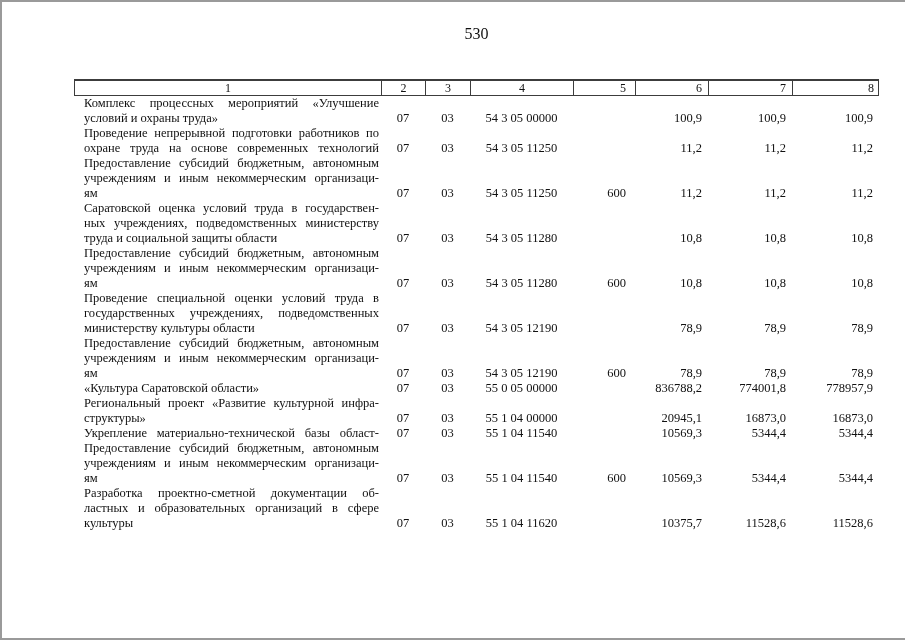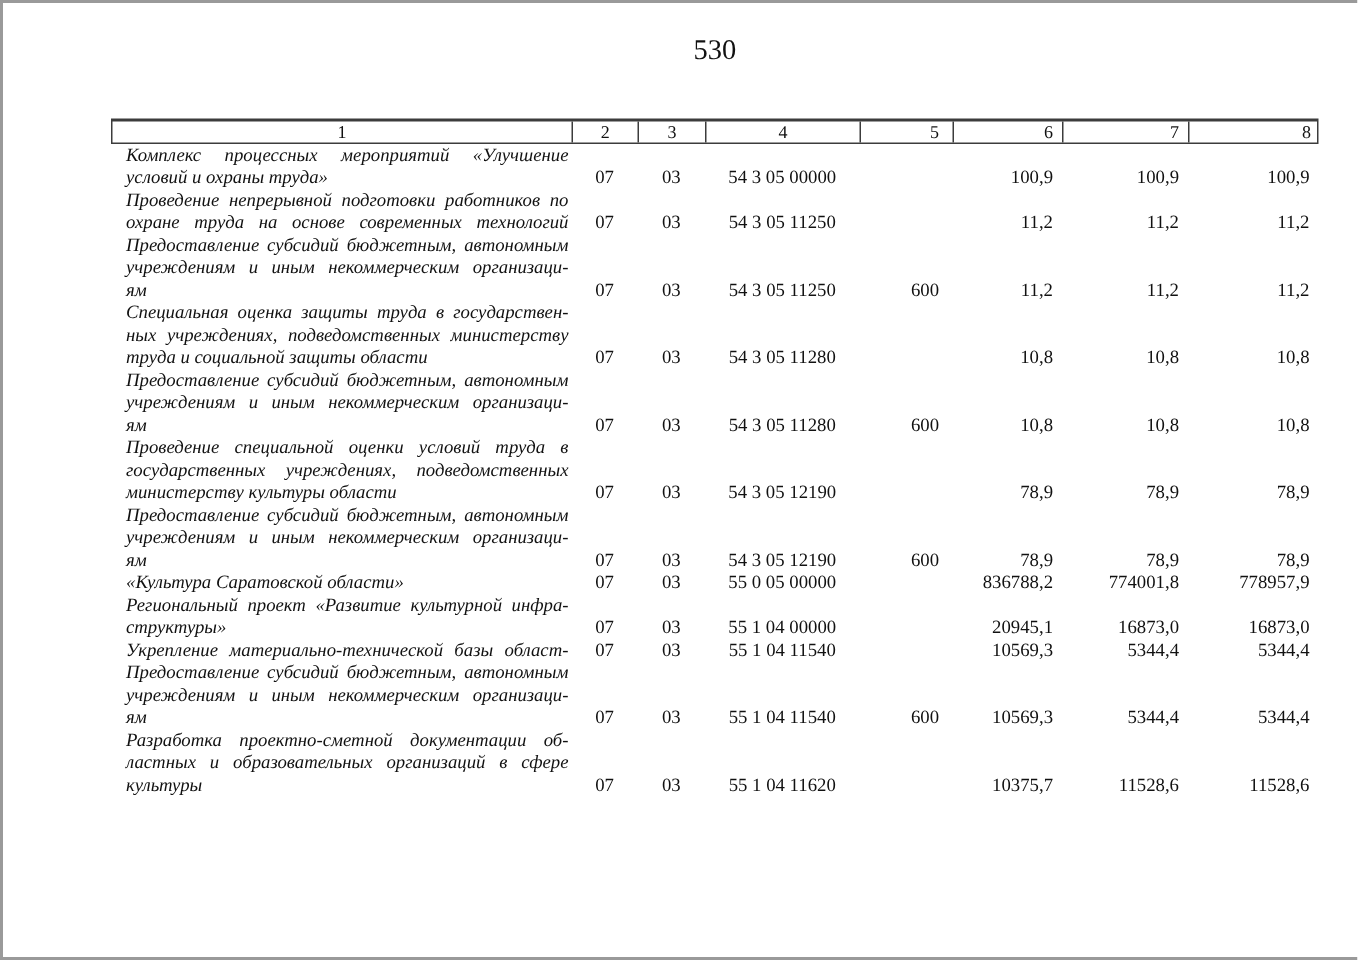--- a/index.html
+++ b/index.html
@@ -15,21 +15,21 @@
     border-left: 2px solid #9a9a9a;
     border-bottom: 2px solid #9a9a9a;
     overflow: hidden;
   }
 
   .page-number {
     margin-top: 24px;
     margin-left: 72px;
     width: 805px;
     text-align: center;
-    font-size: 19px;
+    font-size: 16px;
     line-height: 15px;
   }
 
   .budget-table {
     position: absolute;
     left: 72px;
     top: 77px;
     width: 805px;
     font-size: 12.5px;
     line-height: 15px;
@@ -51,21 +51,21 @@
     line-height: 14px;
     border-right: 1px solid #3c3c3c;
   }
   .hcell:last-child { border-right: none; }
 
   .trow { align-items: end; }
 
   .cell { font-size: 12.5px; line-height: 15px; }
 
   .c1.desc { padding-left: 10px; padding-right: 2px; }
-  .desc .line { text-align: justify; text-align-last: justify; font-style: italic; }
+  .desc .line { text-align: justify; text-align-last: justify; }
   .desc .line.last { text-align: left; text-align-last: left; }
 
   .c2, .c3, .c4 { text-align: center; }
   .c5 { text-align: right; padding-right: 9px; }
   .c6, .c7, .c8 { text-align: right; padding-right: 6px; }
 </style>
 </head>
 <body>
 
 <div class="page">
@@ -118,21 +118,21 @@
           <div class="cell c2">07</div>
           <div class="cell c3">03</div>
           <div class="cell c4">54 3 05 11250</div>
           <div class="cell c5">600</div>
           <div class="cell c6">11,2</div>
           <div class="cell c7">11,2</div>
           <div class="cell c8">11,2</div>
         </div>
         <div class="grid-row trow">
           <div class="cell c1 desc">
-            <div class="line">Специальная оценка защиты труда в государствен-</div>
+            <div class="line">Саратовской оценка условий труда в государствен-</div>
             <div class="line">ных учреждениях, подведомственных министерству</div>
             <div class="line last">труда и социальной защиты области</div>
           </div>
           <div class="cell c2">07</div>
           <div class="cell c3">03</div>
           <div class="cell c4">54 3 05 11280</div>
           <div class="cell c5"></div>
           <div class="cell c6">10,8</div>
           <div class="cell c7">10,8</div>
           <div class="cell c8">10,8</div>

